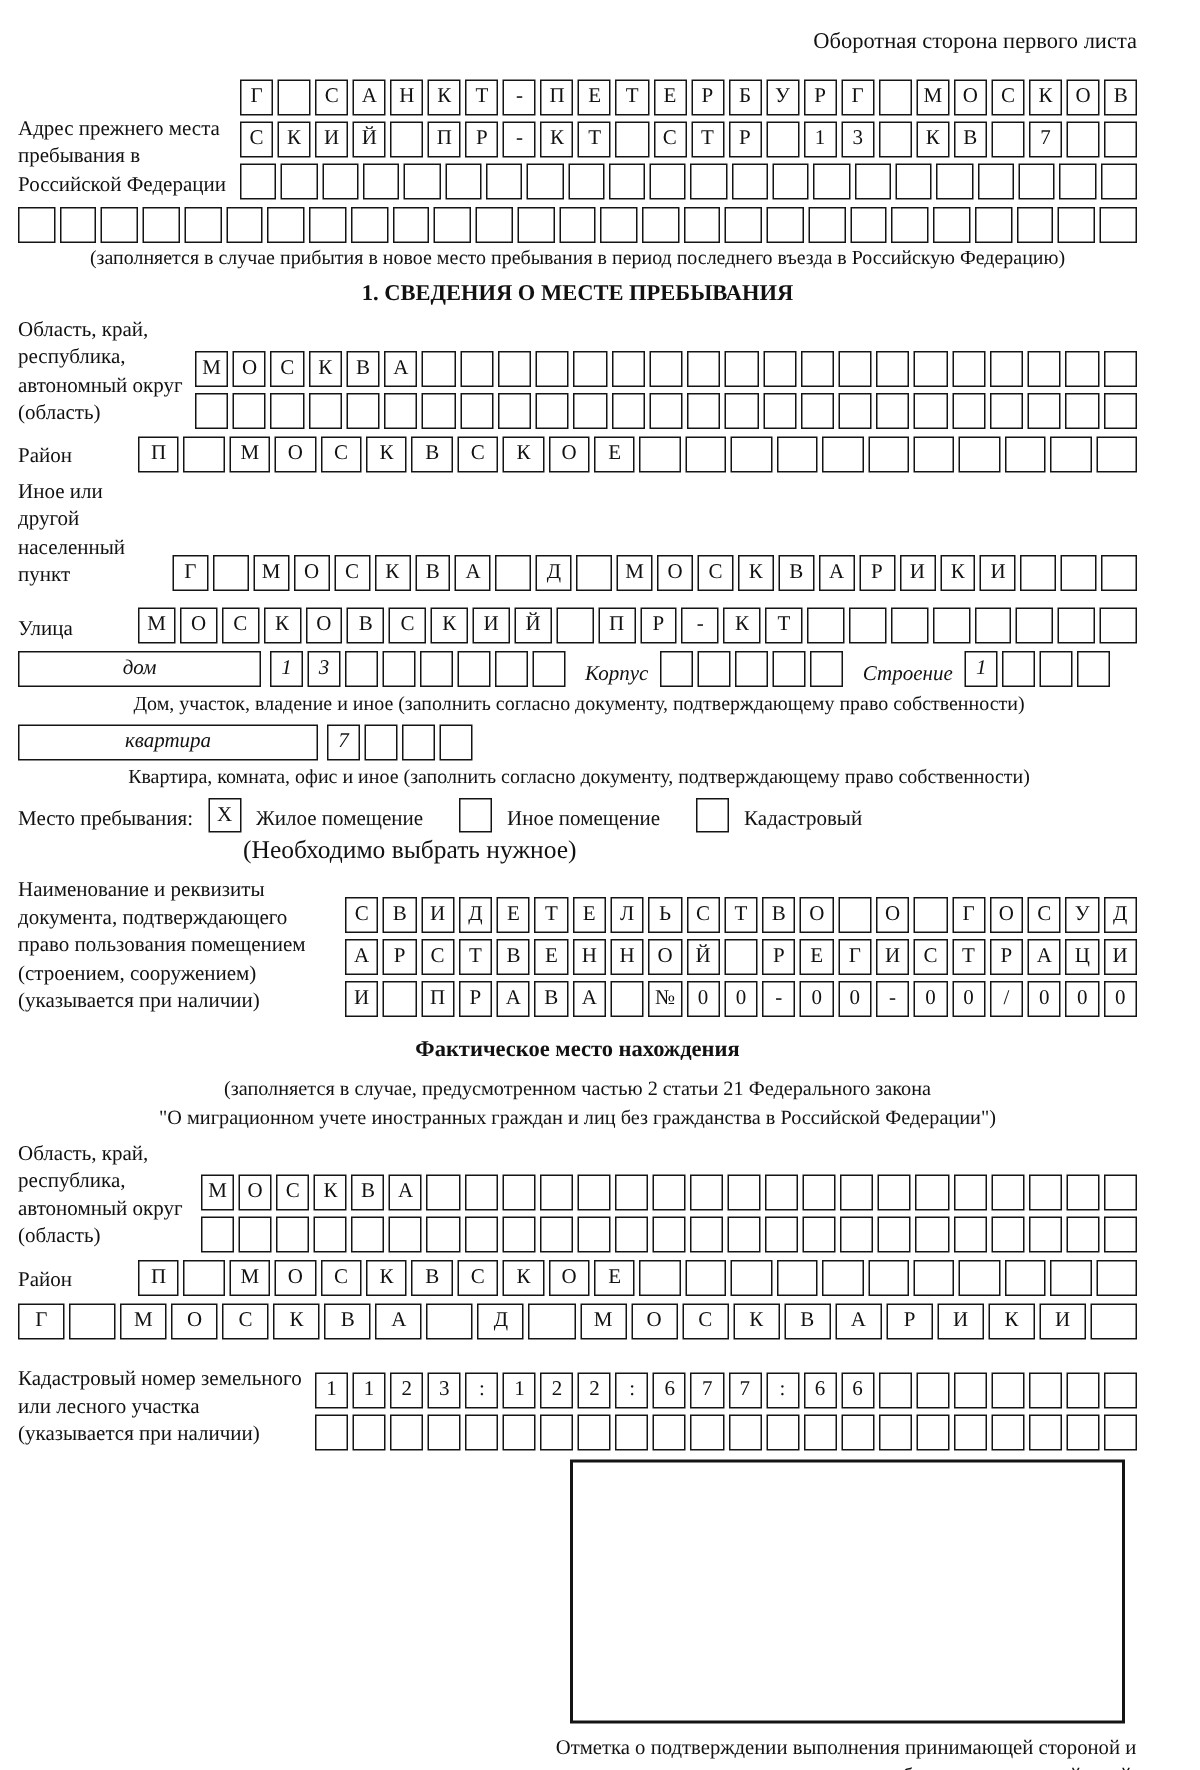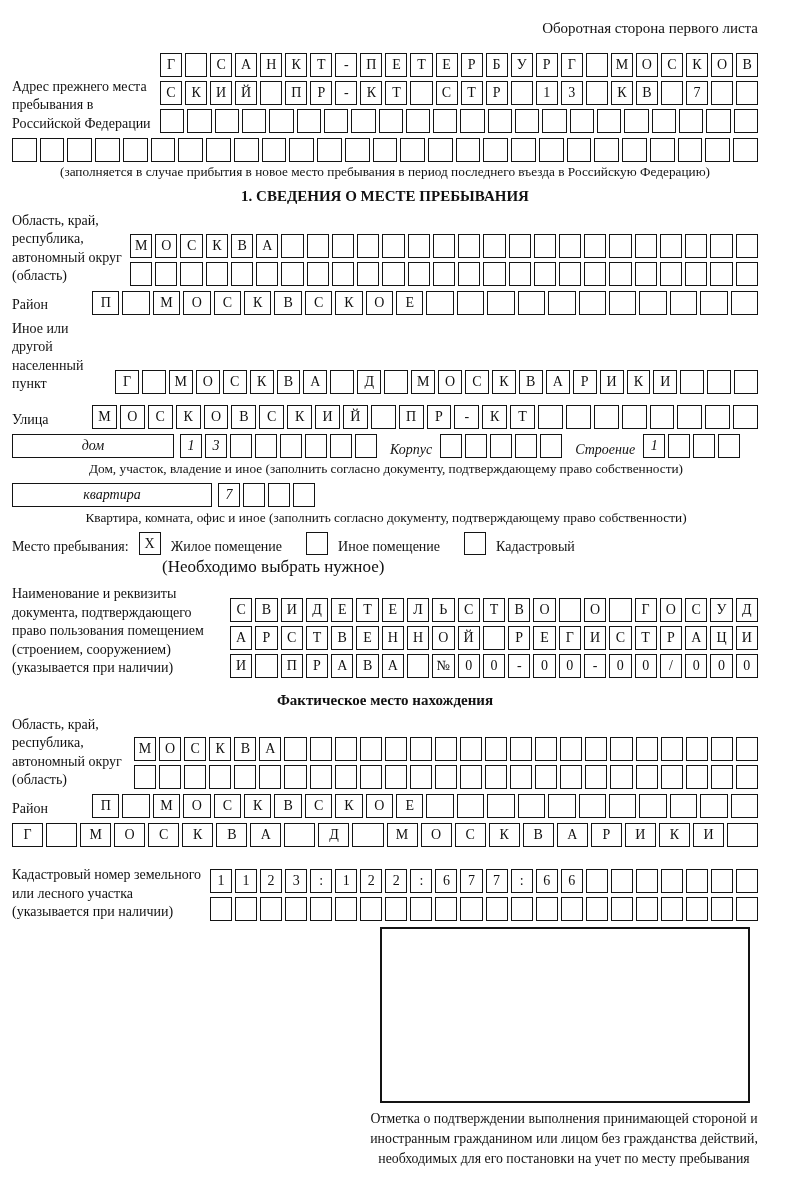--- a/index.html
+++ b/index.html
@@ -439,20 +439,24 @@
           <span class="cell">0</span>
           <span class="cell">/</span>
           <span class="cell">0</span>
           <span class="cell">0</span>
           <span class="cell">0</span>
         </div>
     </div>
   </div>
 
   <div class="sec-title" style="margin-top:14px;">Фактическое место нахождения</div>
+  <div class="sub-note">
+    <span>(заполняется в случае, предусмотренном частью 2 статьи 21 Федерального закона</span><br>
+    <span>"О миграционном учете иностранных граждан и лиц без гражданства в Российской Федерации")</span>
+  </div>
 
   <div class="field">
     <div class="flabel" style="flex-basis:122px;">Область, край, республика, автономный округ (область)</div>
     <div class="frows">
       <div class="boxrow">
           <span class="cell">М</span>
           <span class="cell">О</span>
           <span class="cell">С</span>
           <span class="cell">К</span>
           <span class="cell">В</span>

